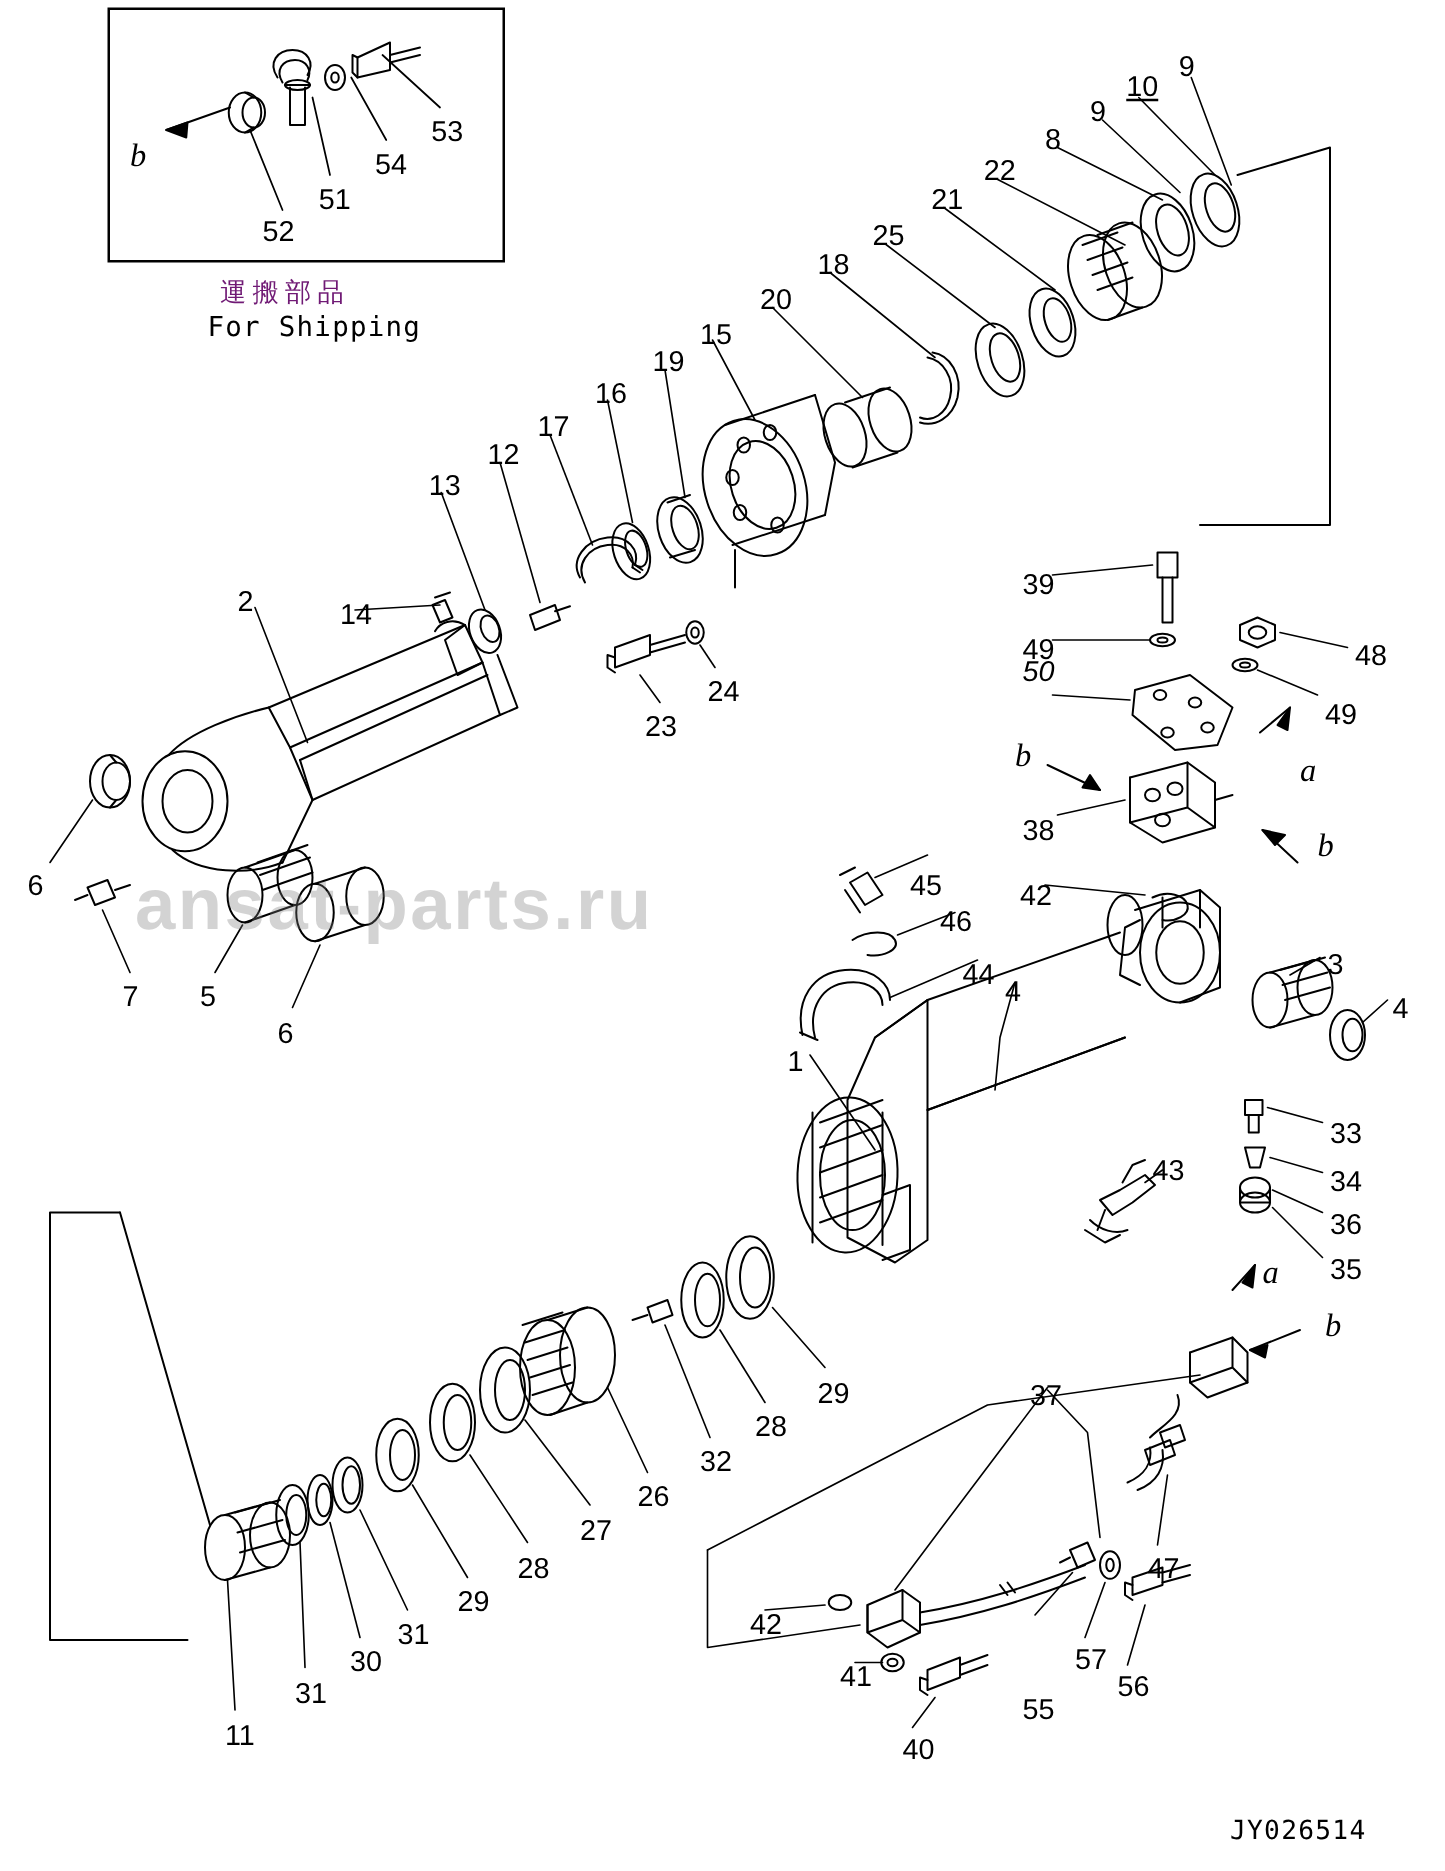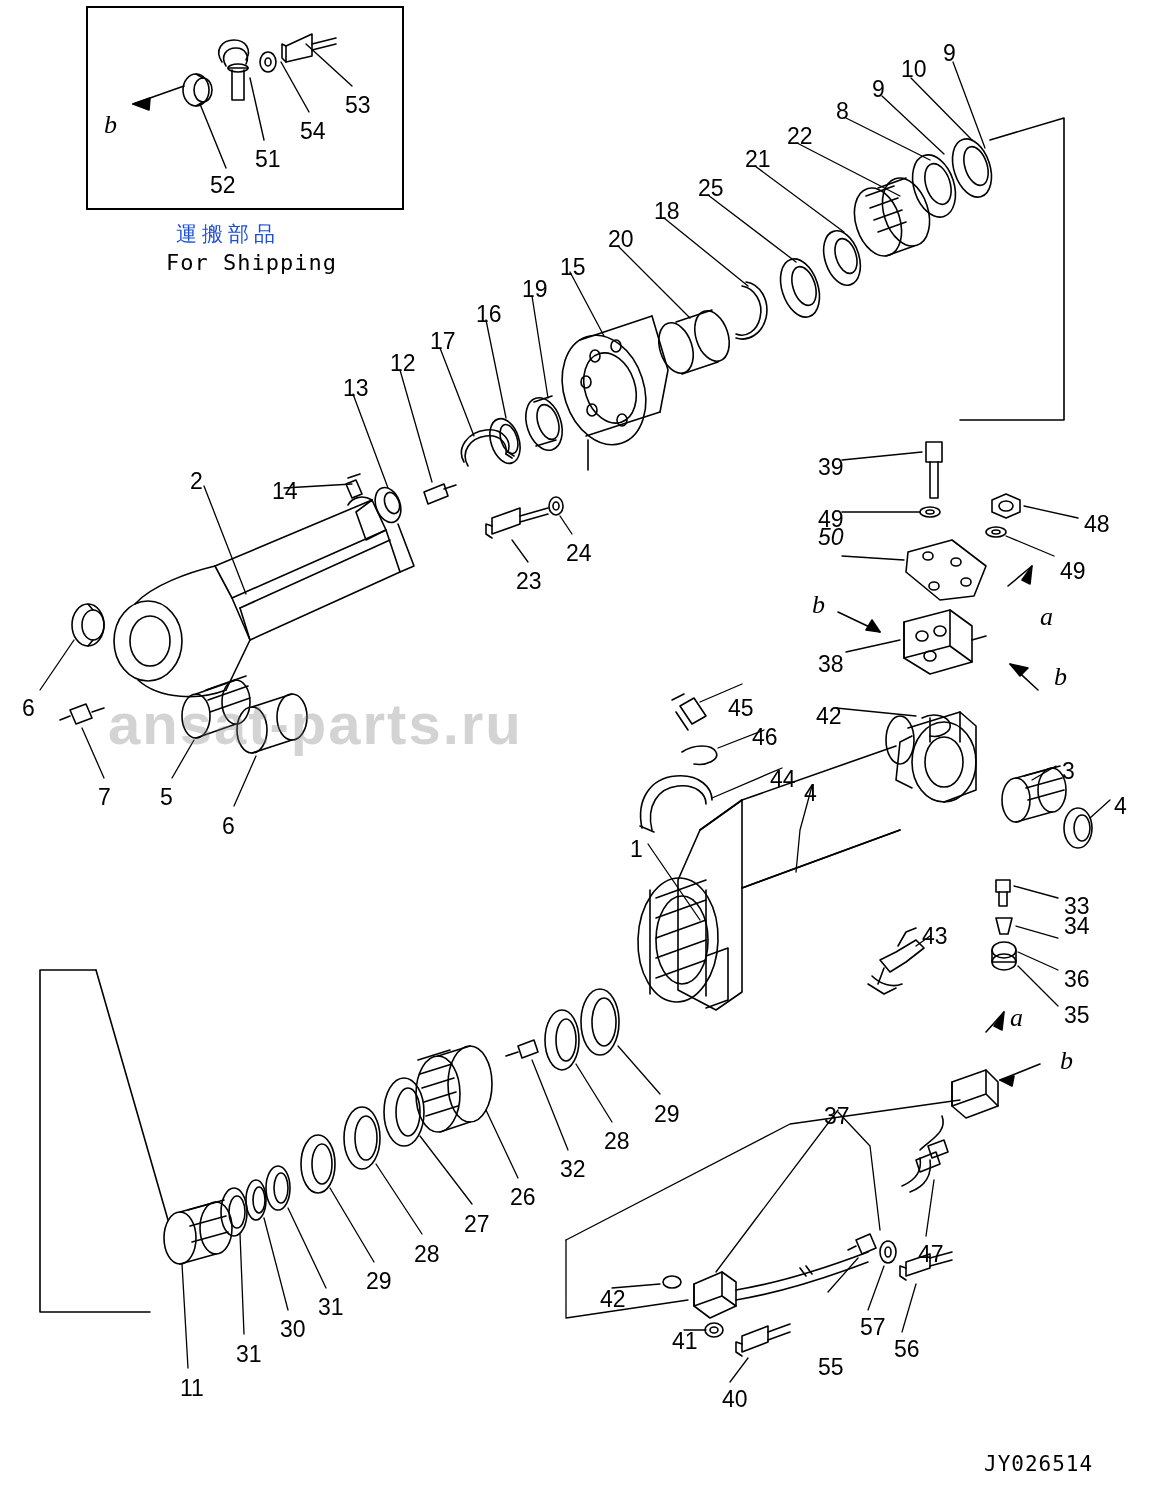--- a/index.html
+++ b/index.html
@@ -22,21 +22,21 @@
     color: #000000;
     white-space: nowrap;
     line-height: 1;
   }
   .lbl.ital { font-style: italic; font-size: 26px; font-family: "Liberation Serif", serif; }
   .jp {
     position: absolute;
     font-family: "DejaVu Sans", sans-serif;
     font-size: 21px;
     letter-spacing: 5px;
-    color: #1d4ed8;
+    color: #701a75;
     white-space: nowrap;
   }
   .shipeng {
     position: absolute;
     font-family: "DejaVu Sans Mono", monospace;
     font-size: 22px;
     letter-spacing: 1px;
     color: #000;
     white-space: nowrap;
   }
@@ -555,21 +555,21 @@
   <div class="watermark">ansat-parts.ru</div>
 
   <div class="drawno" style="left:984px; top:1452px;">JY026514</div>
 
   <div id="callout-layer">
       <div class="lbl" style="left: 345px; top: 94px;">53</div>
       <div class="lbl" style="left: 300px; top: 120px;">54</div>
       <div class="lbl" style="left: 255px; top: 148px;">51</div>
       <div class="lbl" style="left: 210px; top: 174px;">52</div>
       <div class="lbl" style="left: 943px; top: 42px;">9</div>
-      <div class="lbl" style="left: 901px; top: 58px;">10</div>
+      <div class="lbl" style="left: 901px; top: 58px; text-decoration: underline;">10</div>
       <div class="lbl" style="left: 872px; top: 78px;">9</div>
       <div class="lbl" style="left: 836px; top: 100px;">8</div>
       <div class="lbl" style="left: 787px; top: 125px;">22</div>
       <div class="lbl" style="left: 745px; top: 148px;">21</div>
       <div class="lbl" style="left: 698px; top: 177px;">25</div>
       <div class="lbl" style="left: 654px; top: 200px;">18</div>
       <div class="lbl" style="left: 608px; top: 228px;">20</div>
       <div class="lbl" style="left: 560px; top: 256px;">15</div>
       <div class="lbl" style="left: 522px; top: 278px;">19</div>
       <div class="lbl" style="left: 476px; top: 303px;">16</div>
@@ -592,21 +592,21 @@
       <div class="lbl" style="left: 818px; top: 653px;">38</div>
       <div class="lbl" style="left: 728px; top: 679px; margin-top: 18px;">45</div>
       <div class="lbl" style="left: 752px; top: 726px;">46</div>
       <div class="lbl" style="left: 770px; top: 768px;">44</div>
       <div class="lbl" style="left: 816px; top: 705px;">42</div>
       <div class="lbl" style="left: 804px; top: 782px;">4</div>
       <div class="lbl" style="left: 630px; top: 838px;">1</div>
       <div class="lbl" style="left: 1062px; top: 760px;">3</div>
       <div class="lbl" style="left: 1114px; top: 795px;">4</div>
       <div class="lbl" style="left: 1064px; top: 895px;">33</div>
-      <div class="lbl" style="left: 1064px; top: 915px;">34</div>
+      <div class="lbl" style="left: 1064px; top: 934px;">34</div>
       <div class="lbl" style="left: 1064px; top: 968px;">36</div>
       <div class="lbl" style="left: 1064px; top: 1004px;">35</div>
       <div class="lbl" style="left: 922px; top: 925px;">43</div>
       <div class="lbl" style="left: 654px; top: 1103px;">29</div>
       <div class="lbl" style="left: 604px; top: 1130px;">28</div>
       <div class="lbl" style="left: 560px; top: 1158px;">32</div>
       <div class="lbl" style="left: 510px; top: 1186px;">26</div>
       <div class="lbl" style="left: 464px; top: 1213px;">27</div>
       <div class="lbl" style="left: 414px; top: 1243px;">28</div>
       <div class="lbl" style="left: 366px; top: 1270px;">29</div>

